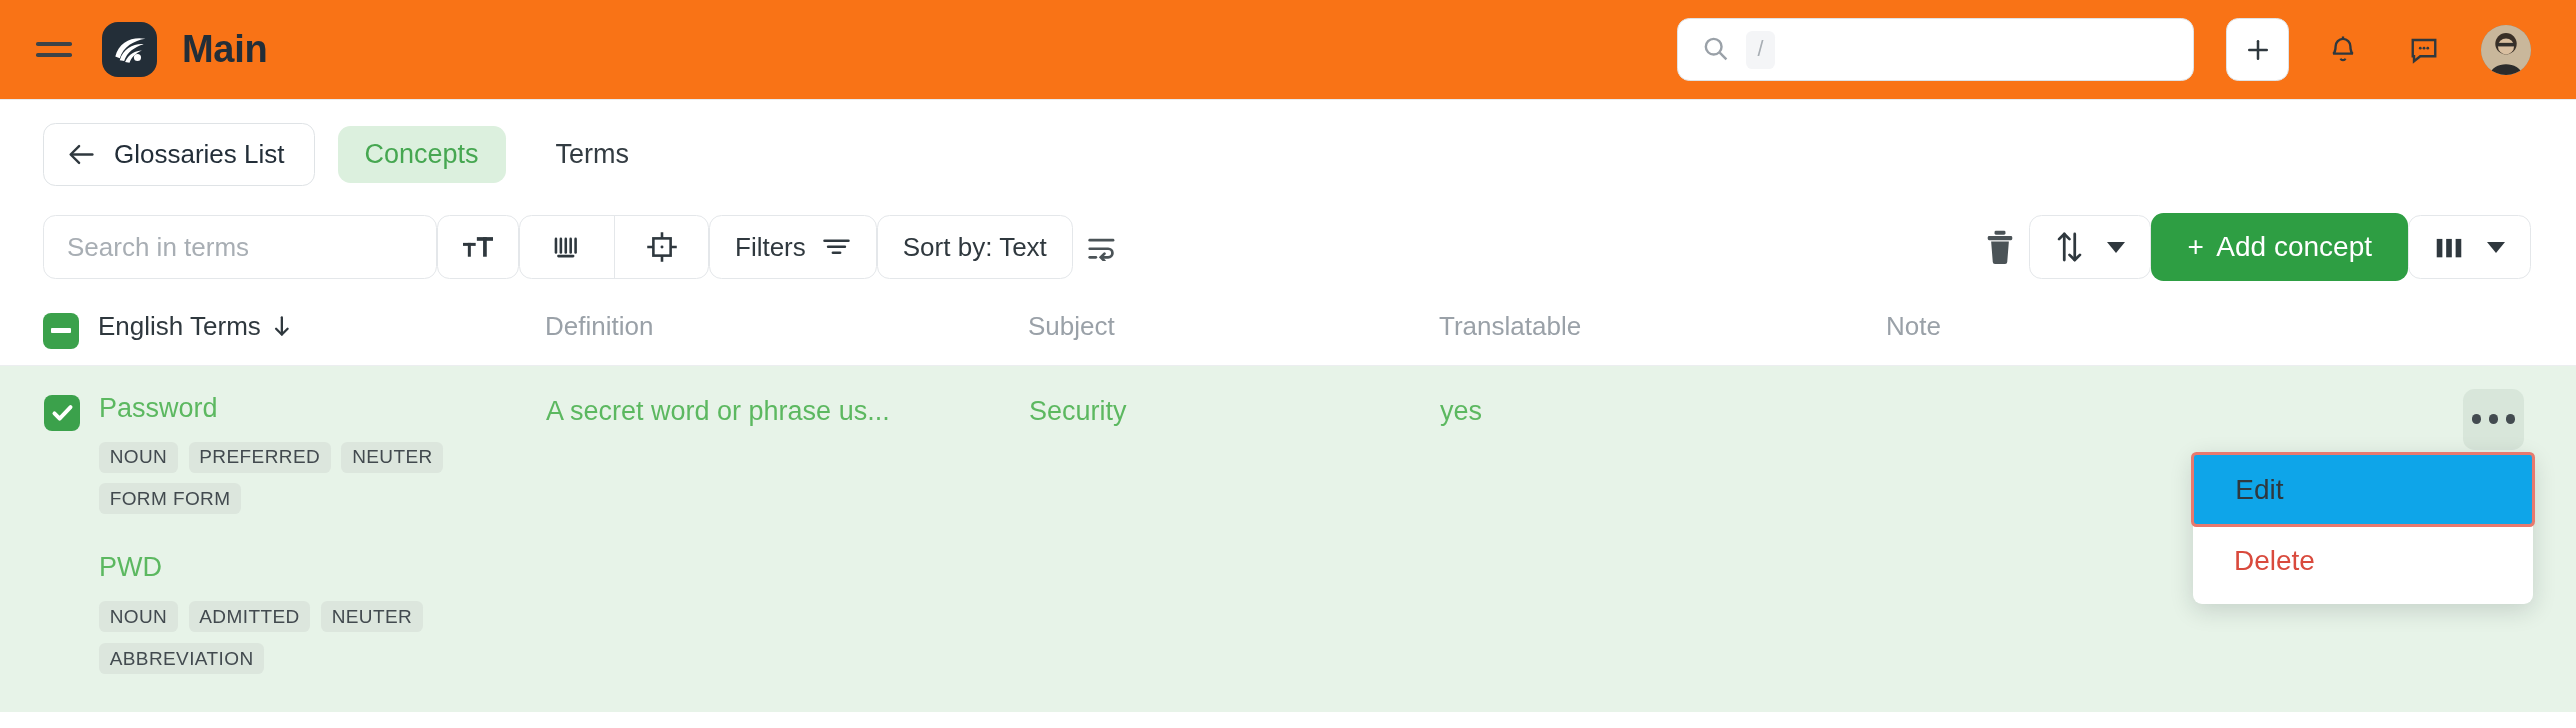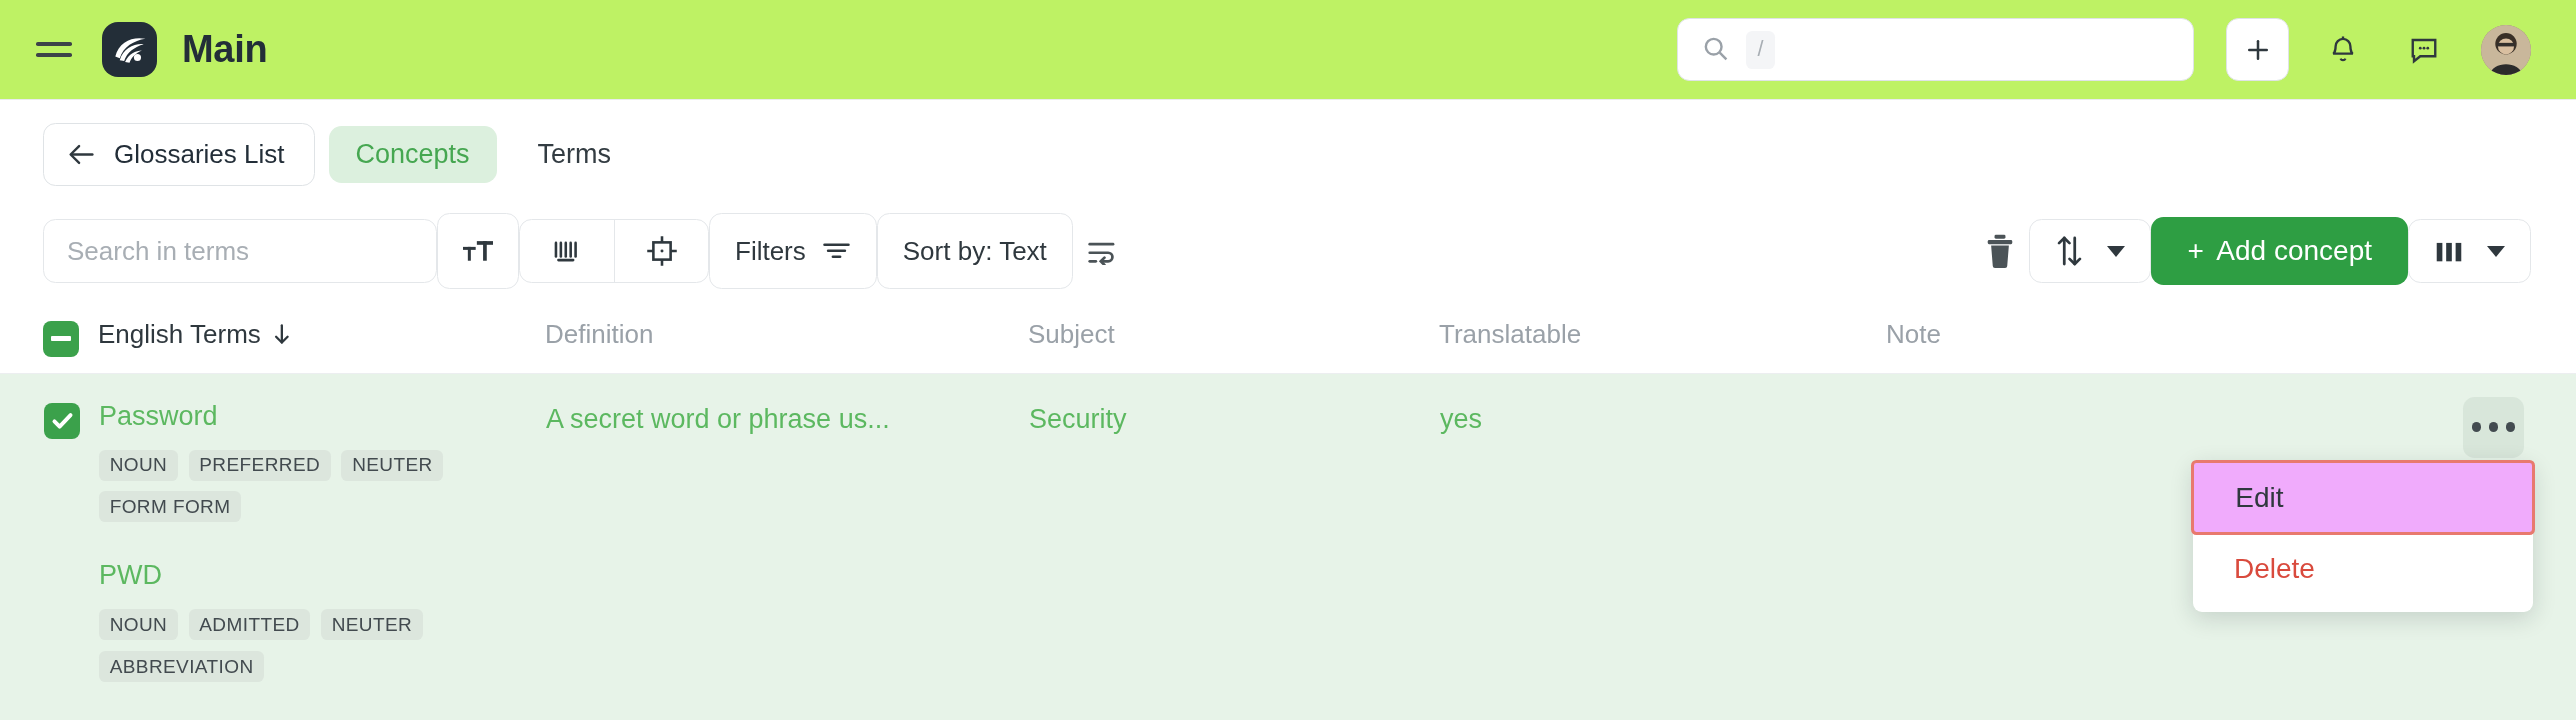--- a/index.html
+++ b/index.html
@@ -10,21 +10,21 @@
     overflow: hidden;
   }
 
   
   .header {
     height: 100px;
     display: flex;
     align-items: center;
     padding: 0 45px 0 36px;
     border-bottom: 0.9px solid #e9ebed;
-    background: #bef264;
+    background: #f97316;
   }
   .hamburger {
     width: 39px; height: 30px;
     display: flex; flex-direction: column; justify-content: center;
     gap: 7.2px;
     cursor: pointer;
     margin-right: 27px;
   }
   .hamburger span {
     display: block; height: 3.6px; width: 36px;
@@ -94,21 +94,21 @@
     margin-left: 30px;
     overflow: hidden;
     flex: 0 0 auto;
     background: #8c7f6e;
   }
 
   
   .tabs-row {
     display: flex; align-items: center;
     padding: 23px 12px 0 43px;
-    gap: 14px;
+    gap: 23px;
   }
   .back-btn {
     height: 63px;
     border: 0.9px solid #dfe3e6;
     border-radius: 12.5px;
     background: #fff;
     display: flex; align-items: center;
     padding: 0 29px 0 23px;
     gap: 18px;
     cursor: pointer;
@@ -144,21 +144,21 @@
     border-radius: 12.5px;
     padding: 0 23px;
     font-size: 26px;
     color: #5b6268;
     font-family: "Liberation Sans", sans-serif;
     outline: none;
     background: #fff;
   }
   .terms-search::placeholder { color: #a8aeb4; }
   .tb-btn {
-    height: 76px; min-width: 64px;
+    height: 64px; min-width: 64px;
     border: 0.9px solid #e4e7ea;
     border-radius: 12.5px;
     background: #fff;
     display: flex; align-items: center; justify-content: center;
     gap: 16px;
     padding: 0 25px;
     cursor: pointer;
     font-size: 26px;
     color: #2f383e;
     font-family: "Liberation Sans", sans-serif;
@@ -312,21 +312,21 @@
   .menu-item {
     height: 68px;
     display: flex; align-items: center;
     padding-left: 41px;
     font-size: 28px;
     color: #2f383e;
     cursor: pointer;
     font-family: "Liberation Sans", sans-serif;
   }
   .menu-item.highlighted {
-    background: #f0abfc;
+    background: #0ea5e9;
     border: 3.6px solid #e8796e;
     border-radius: 5.4px;
     margin: -1.8px -1.8px 0 -1.8px;
     height: 75px;
   }
   .menu-item.danger { color: #d94a3d; }
 </style>
 </head>
 <body>
 

